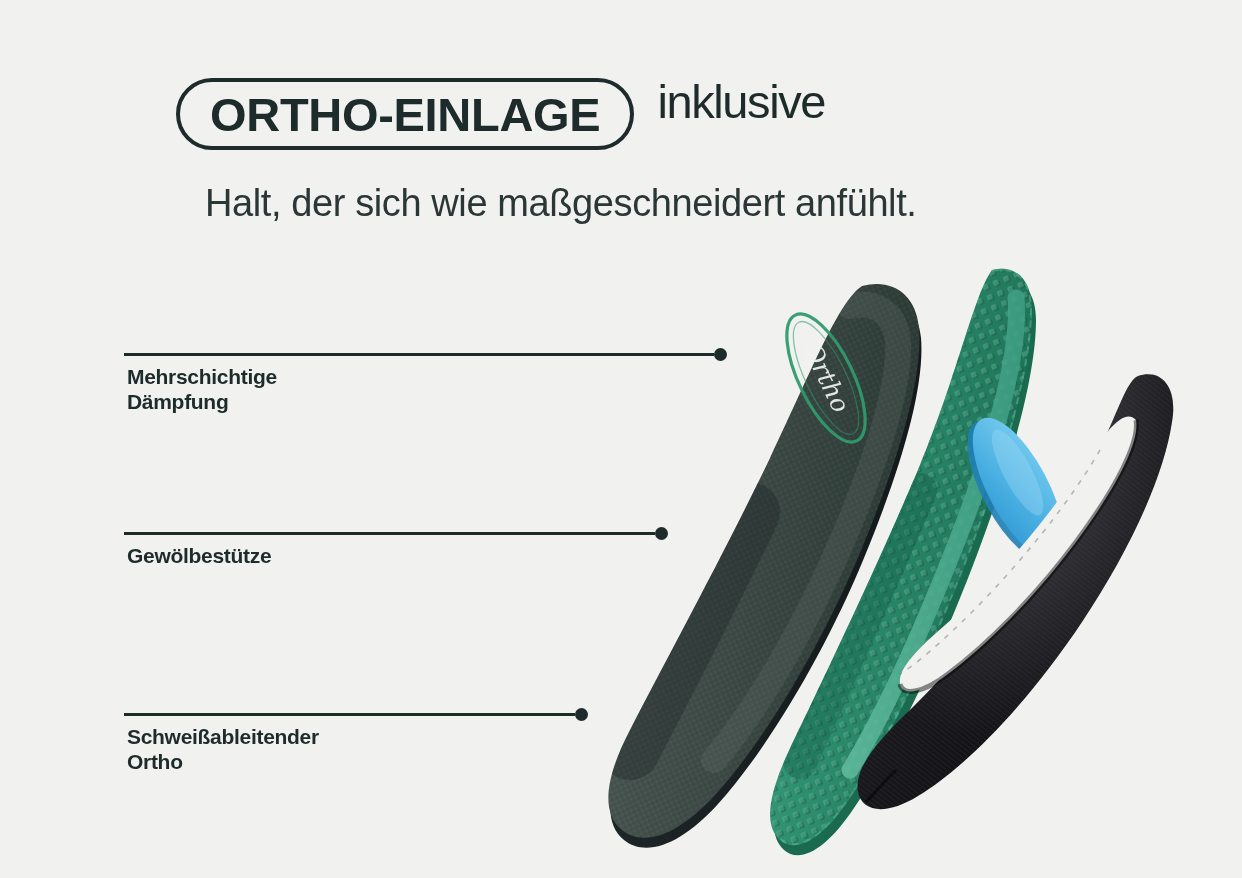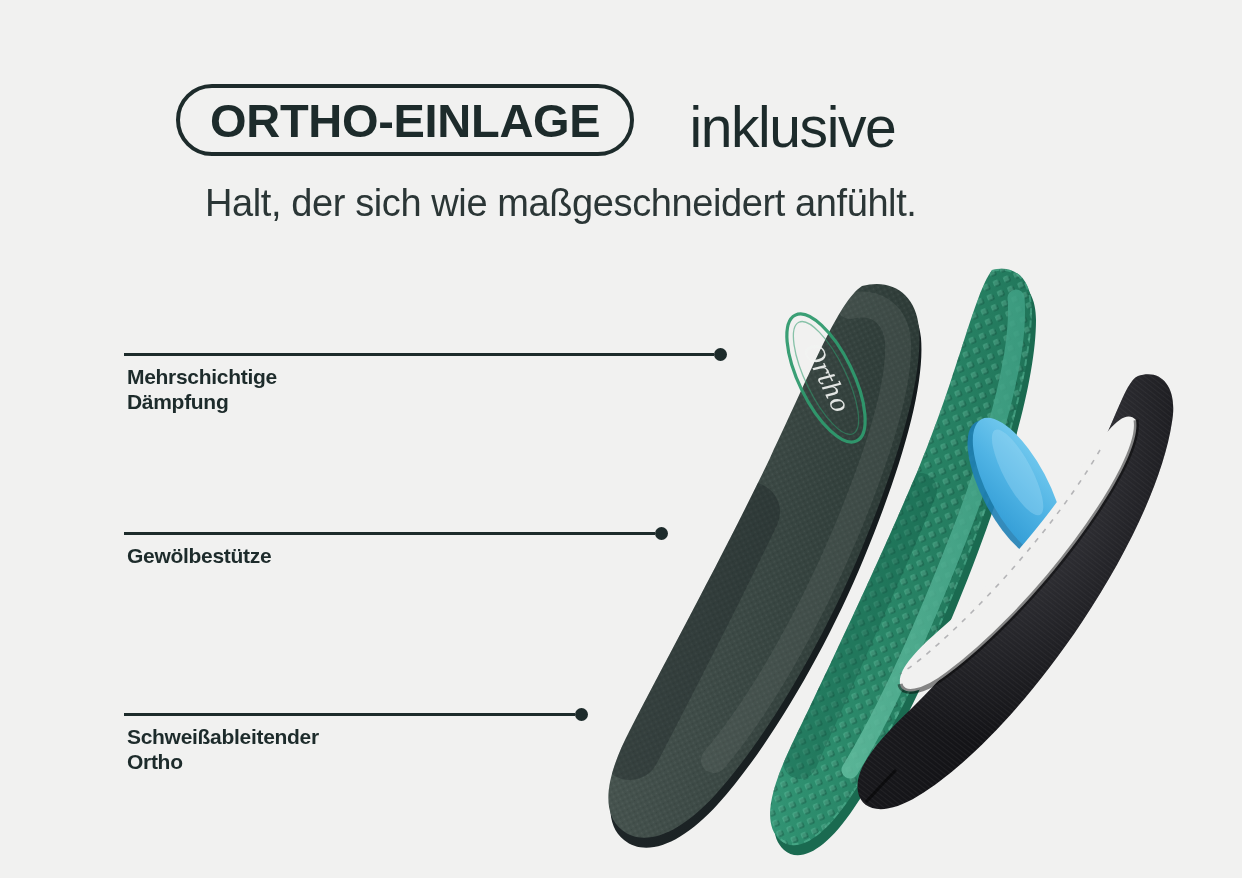--- a/index.html
+++ b/index.html
@@ -5,37 +5,37 @@
   html,body{margin:0;padding:0;}
   body{
     width:1242px;height:878px;
     background:#f1f1f0;
     font-family:"Liberation Sans", sans-serif;
     overflow:hidden;position:relative;
   }
   #stage{position:absolute;inset:0;}
 
   
-  .headline{position:absolute;left:176px;top:78px;height:78px;display:flex;align-items:flex-end;gap:32px;}
+  .headline{position:absolute;left:176px;top:78px;height:78px;display:flex;align-items:flex-start;}
   .pill{
     box-sizing:border-box;
     height:72px;
     border:4px solid #1d2b2b;
     border-radius:40px;
     display:flex;align-items:center;justify-content:center;
     padding:0 30px;
   }
   .pill-text{
     font-size:47px;font-weight:700;letter-spacing:-0.3px;
     color:#1d2b2b;line-height:1;white-space:nowrap;
     transform:scaleX(1.0);
   }
   .inklusive{
     margin-left:23px;
-    font-size:57px;font-weight:400;letter-spacing:-1.4px;
+    font-size:47px;font-weight:400;letter-spacing:-1.4px;
     color:#1d2b2b;line-height:1;white-space:nowrap;
   }
 
   .subtitle{
     position:absolute;left:205px;top:182px;
     font-size:38px;font-weight:400;letter-spacing:-0.4px;
     color:#2b3636;white-space:nowrap;
   }
 
   

